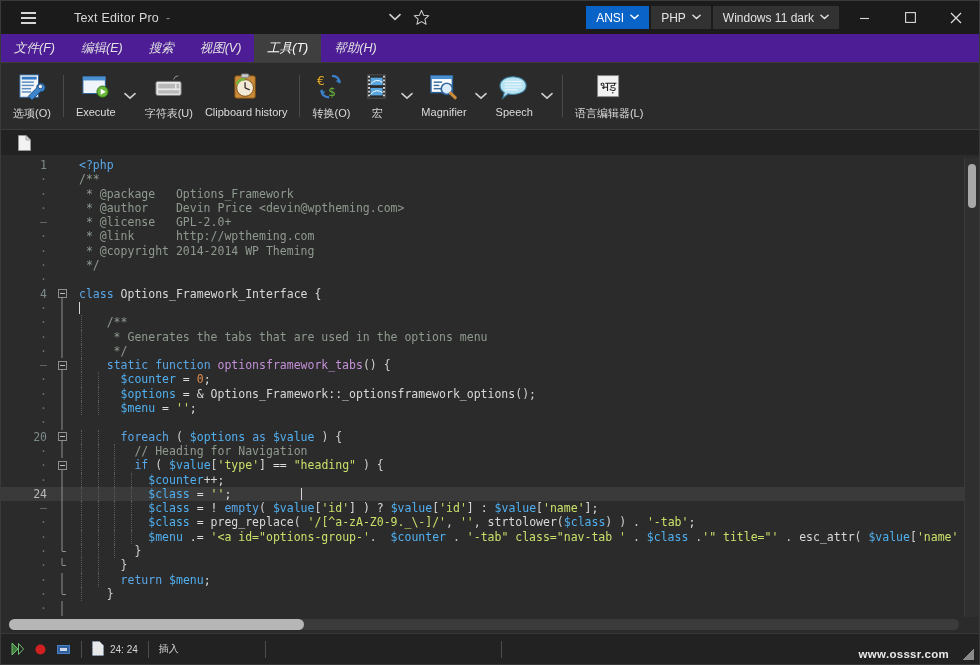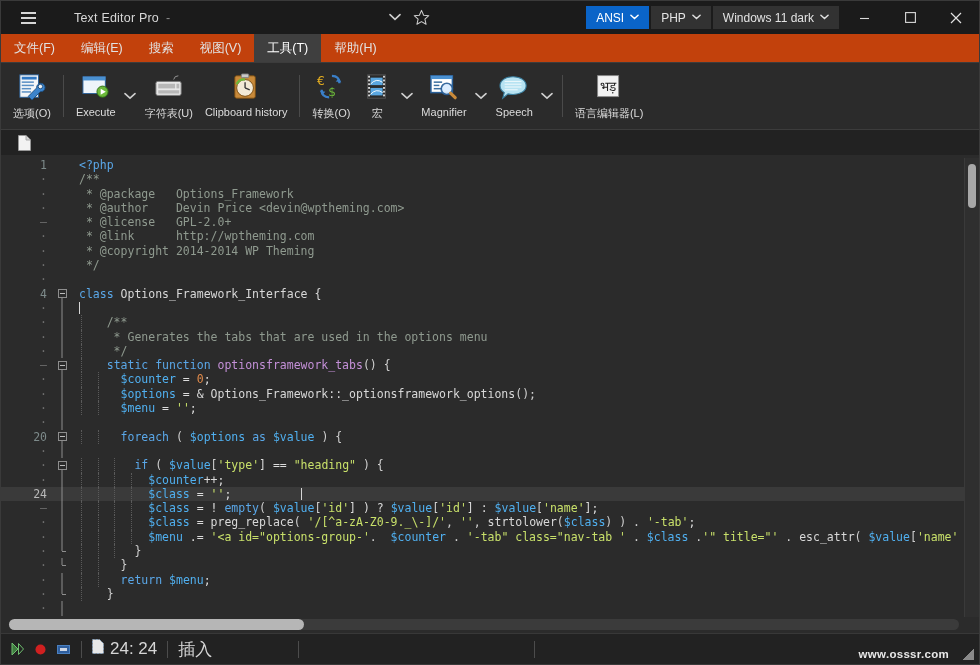--- a/index.html
+++ b/index.html
@@ -46,22 +46,23 @@
   .pill.accent{background:#0a64c8;color:#fff;}
   .pill .cv{font-size:9px;line-height:1;}
   .wbtn{
     width:46px;height:33px;display:flex;align-items:center;justify-content:center;
     color:#d9d9d9;cursor:pointer;
   }
   .wbtn svg{display:block;}
 
   
   .menubar{
-    height:28px;flex:0 0 28px;background:#c2410c;display:flex;align-items:stretch;
+    height:28px;flex:0 0 28px;background:#4c1d95;display:flex;align-items:stretch;
     border-bottom:1px solid #3c3c3c;
+    font-style:italic;
   }
   .menu-item{
     display:flex;align-items:center;padding:0 13px;color:#e2e2e2;font-size:12.5px;
     cursor:pointer;position:relative;
   }
   .menu-item.sel{background:#3f3f3f;color:#ffffff;}
 
   
   .toolbar{
     height:66px;flex:0 0 66px;background:#2b2b2b;display:flex;align-items:center;
@@ -173,21 +174,21 @@
   }
 
   
   .statusbar{
     height:30px;flex:0 0 30px;background:#222222;display:flex;align-items:center;
     position:relative;border-top:1px solid #383838;
   }
   .sb-icons{display:flex;align-items:center;gap:8px;padding-left:9px;}
   .sb-ic{width:15px;height:15px;display:flex;align-items:center;justify-content:center;cursor:pointer;}
   .sb-sep{width:1px;height:17px;background:#4c4c4c;margin:0 10px;}
-  .sb-cell{color:#d6d6d6;font-size:17px;display:flex;gap:6px;}
+  .sb-cell{color:#d6d6d6;font-size:10px;display:flex;align-items:center;gap:6px;}
   .watermark{
     position:absolute;right:30px;bottom:4px;color:#e8e8e8;font-size:11.5px;
     font-weight:bold;letter-spacing:.3px;
   }
   .grip{
     position:absolute;right:5px;bottom:4px;width:11px;height:11px;
     background:linear-gradient(135deg, transparent 48%, #8a8a8a 48%);
   }
 </style>
 </head>
@@ -449,21 +450,21 @@
           <div class="crow"><div class="gutnum"><span class="gutdot">·</span></div><div class="foldcell"><div class="fline"></div></div><div class="codetext"><span><span class="op"></span><span class="caret"></span></span></div></div>
           <div class="crow"><div class="gutnum"><span class="gutdot">·</span></div><div class="foldcell"><div class="fline"></div></div><div class="codetext"><div class="indent" style="left: 10px;"></div><span><span class="cm">    /**</span></span></div></div>
           <div class="crow"><div class="gutnum"><span class="gutdot">·</span></div><div class="foldcell"><div class="fline"></div></div><div class="codetext"><div class="indent" style="left: 10px;"></div><span><span class="cm">     * Generates the tabs that are used in the options menu</span></span></div></div>
           <div class="crow"><div class="gutnum"><span class="gutdot">·</span></div><div class="foldcell"><div class="fline"></div></div><div class="codetext"><div class="indent" style="left: 10px;"></div><span><span class="cm">     */</span></span></div></div>
           <div class="crow"><div class="gutnum"><span class="gutdot">–</span></div><div class="foldcell"><div class="fline half-down"></div><div class="fbox"></div></div><div class="codetext"><div class="indent" style="left: 10px;"></div><span><span class="op">    </span><span class="k">static function</span><span class="op"> </span><span class="fn">optionsframework_tabs</span><span class="pun">() {</span></span></div></div>
           <div class="crow"><div class="gutnum"><span class="gutdot">·</span></div><div class="foldcell"><div class="fline"></div></div><div class="codetext"><div class="indent" style="left: 10px;"></div><div class="indent" style="left: 26.6px;"></div><span><span class="op">      </span><span class="var">$counter</span><span class="op"> = </span><span class="num">0</span><span class="op">;</span></span></div></div>
           <div class="crow"><div class="gutnum"><span class="gutdot">·</span></div><div class="foldcell"><div class="fline"></div></div><div class="codetext"><div class="indent" style="left: 10px;"></div><div class="indent" style="left: 26.6px;"></div><span><span class="op">      </span><span class="var">$options</span><span class="op"> = &amp; </span><span class="cls">Options_Framework::_optionsframework_options</span><span class="pun">();</span></span></div></div>
           <div class="crow"><div class="gutnum"><span class="gutdot">·</span></div><div class="foldcell"><div class="fline"></div></div><div class="codetext"><div class="indent" style="left: 10px;"></div><div class="indent" style="left: 26.6px;"></div><span><span class="op">      </span><span class="var">$menu</span><span class="op"> = </span><span class="str">''</span><span class="op">;</span></span></div></div>
           <div class="crow"><div class="gutnum"><span class="gutdot">·</span></div><div class="foldcell"><div class="fline"></div></div><div class="codetext"><div class="indent" style="left: 10px;"></div><div class="indent" style="left: 26.6px;"></div><span></span></div></div>
           <div class="crow"><div class="gutnum">20</div><div class="foldcell"><div class="fline half-down"></div><div class="fbox"></div></div><div class="codetext"><div class="indent" style="left: 10px;"></div><div class="indent" style="left: 26.6px;"></div><span><span class="op">      </span><span class="k">foreach</span><span class="pun"> ( </span><span class="var">$options</span><span class="op"> </span><span class="k">as</span><span class="op"> </span><span class="var">$value</span><span class="pun"> ) {</span></span></div></div>
-          <div class="crow"><div class="gutnum"><span class="gutdot">·</span></div><div class="foldcell"><div class="fline"></div></div><div class="codetext"><div class="indent" style="left: 10px;"></div><div class="indent" style="left: 26.6px;"></div><div class="indent" style="left: 43.2px;"></div></div></div>
+          <div class="crow"><div class="gutnum"><span class="gutdot">·</span></div><div class="foldcell"><div class="fline"></div></div><div class="codetext"><div class="indent" style="left: 10px;"></div><div class="indent" style="left: 26.6px;"></div><div class="indent" style="left: 43.2px;"></div><span><span class="cm">        // Heading for Navigation</span></span></div></div>
           <div class="crow"><div class="gutnum"><span class="gutdot">·</span></div><div class="foldcell"><div class="fline half-down"></div><div class="fbox"></div></div><div class="codetext"><div class="indent" style="left: 10px;"></div><div class="indent" style="left: 26.6px;"></div><div class="indent" style="left: 43.2px;"></div><span><span class="op">        </span><span class="k">if</span><span class="pun"> ( </span><span class="var">$value</span><span class="pun">[</span><span class="str">'type'</span><span class="op">] == </span><span class="str">"heading"</span><span class="pun"> ) {</span></span></div></div>
           <div class="crow"><div class="gutnum"><span class="gutdot">·</span></div><div class="foldcell"><div class="fline"></div></div><div class="codetext"><div class="indent" style="left: 10px;"></div><div class="indent" style="left: 26.6px;"></div><div class="indent" style="left: 43.2px;"></div><div class="indent" style="left: 59.8px;"></div><span><span class="op">          </span><span class="var">$counter</span><span class="op">++;</span></span></div></div>
           <div class="crow hl"><div class="gutnum cur">24</div><div class="foldcell"><div class="fline"></div></div><div class="codetext"><div class="indent" style="left: 10px;"></div><div class="indent" style="left: 26.6px;"></div><div class="indent" style="left: 43.2px;"></div><div class="indent" style="left: 59.8px;"></div><span><span class="op">          </span><span class="var">$class</span><span class="op"> = </span><span class="str">''</span><span class="op">;</span><span class="op">          </span><span class="caret"></span></span></div></div>
           <div class="crow"><div class="gutnum"><span class="gutdot">–</span></div><div class="foldcell"><div class="fline"></div></div><div class="codetext"><div class="indent" style="left: 10px;"></div><div class="indent" style="left: 26.6px;"></div><div class="indent" style="left: 43.2px;"></div><div class="indent" style="left: 59.8px;"></div><span><span class="op">          </span><span class="var">$class</span><span class="op"> = ! </span><span class="k">empty</span><span class="pun">( </span><span class="var">$value</span><span class="pun">[</span><span class="str">'id'</span><span class="op">] ) ? </span><span class="var">$value</span><span class="pun">[</span><span class="str">'id'</span><span class="op">] : </span><span class="var">$value</span><span class="pun">[</span><span class="str">'name'</span><span class="op">];</span></span></div></div>
           <div class="crow"><div class="gutnum"><span class="gutdot">·</span></div><div class="foldcell"><div class="fline"></div></div><div class="codetext"><div class="indent" style="left: 10px;"></div><div class="indent" style="left: 26.6px;"></div><div class="indent" style="left: 43.2px;"></div><div class="indent" style="left: 59.8px;"></div><span><span class="op">          </span><span class="var">$class</span><span class="op"> = </span><span class="cls">preg_replace</span><span class="pun">( </span><span class="str">'/[^a-zA-Z0-9._\-]/'</span><span class="pun">, </span><span class="str">''</span><span class="pun">, </span><span class="cls">strtolower</span><span class="pun">(</span><span class="var">$class</span><span class="pun">) ) . </span><span class="str">'-tab'</span><span class="op">;</span></span></div></div>
           <div class="crow"><div class="gutnum"><span class="gutdot">·</span></div><div class="foldcell"><div class="fline"></div></div><div class="codetext"><div class="indent" style="left: 10px;"></div><div class="indent" style="left: 26.6px;"></div><div class="indent" style="left: 43.2px;"></div><div class="indent" style="left: 59.8px;"></div><span><span class="op">          </span><span class="var">$menu</span><span class="op"> .= </span><span class="str">'&lt;a id="options-group-'</span><span class="pun">.  </span><span class="var">$counter</span><span class="pun"> . </span><span class="str">'-tab" class="nav-tab '</span><span class="pun"> . </span><span class="var">$class</span><span class="pun"> .</span><span class="str">'" title="'</span><span class="pun"> . </span><span class="cls">esc_attr</span><span class="pun">( </span><span class="var">$value</span><span class="pun">[</span><span class="str">'name'</span></span></div></div>
           <div class="crow"><div class="gutnum"><span class="gutdot">·</span></div><div class="foldcell"><div class="fline elbow"></div><div class="felbow"></div></div><div class="codetext"><div class="indent" style="left: 10px;"></div><div class="indent" style="left: 26.6px;"></div><div class="indent" style="left: 43.2px;"></div><span><span class="pun">        }</span></span></div></div>
           <div class="crow"><div class="gutnum"><span class="gutdot">·</span></div><div class="foldcell"><div class="fline elbow"></div><div class="felbow"></div></div><div class="codetext"><div class="indent" style="left: 10px;"></div><div class="indent" style="left: 26.6px;"></div><span><span class="pun">      }</span></span></div></div>
           <div class="crow"><div class="gutnum"><span class="gutdot">·</span></div><div class="foldcell"><div class="fline"></div></div><div class="codetext"><div class="indent" style="left: 10px;"></div><div class="indent" style="left: 26.6px;"></div><span><span class="op">      </span><span class="k">return</span><span class="op"> </span><span class="var">$menu</span><span class="op">;</span></span></div></div>
           <div class="crow"><div class="gutnum"><span class="gutdot">·</span></div><div class="foldcell"><div class="fline elbow"></div><div class="felbow"></div></div><div class="codetext"><div class="indent" style="left: 10px;"></div><span><span class="pun">    }</span></span></div></div>

